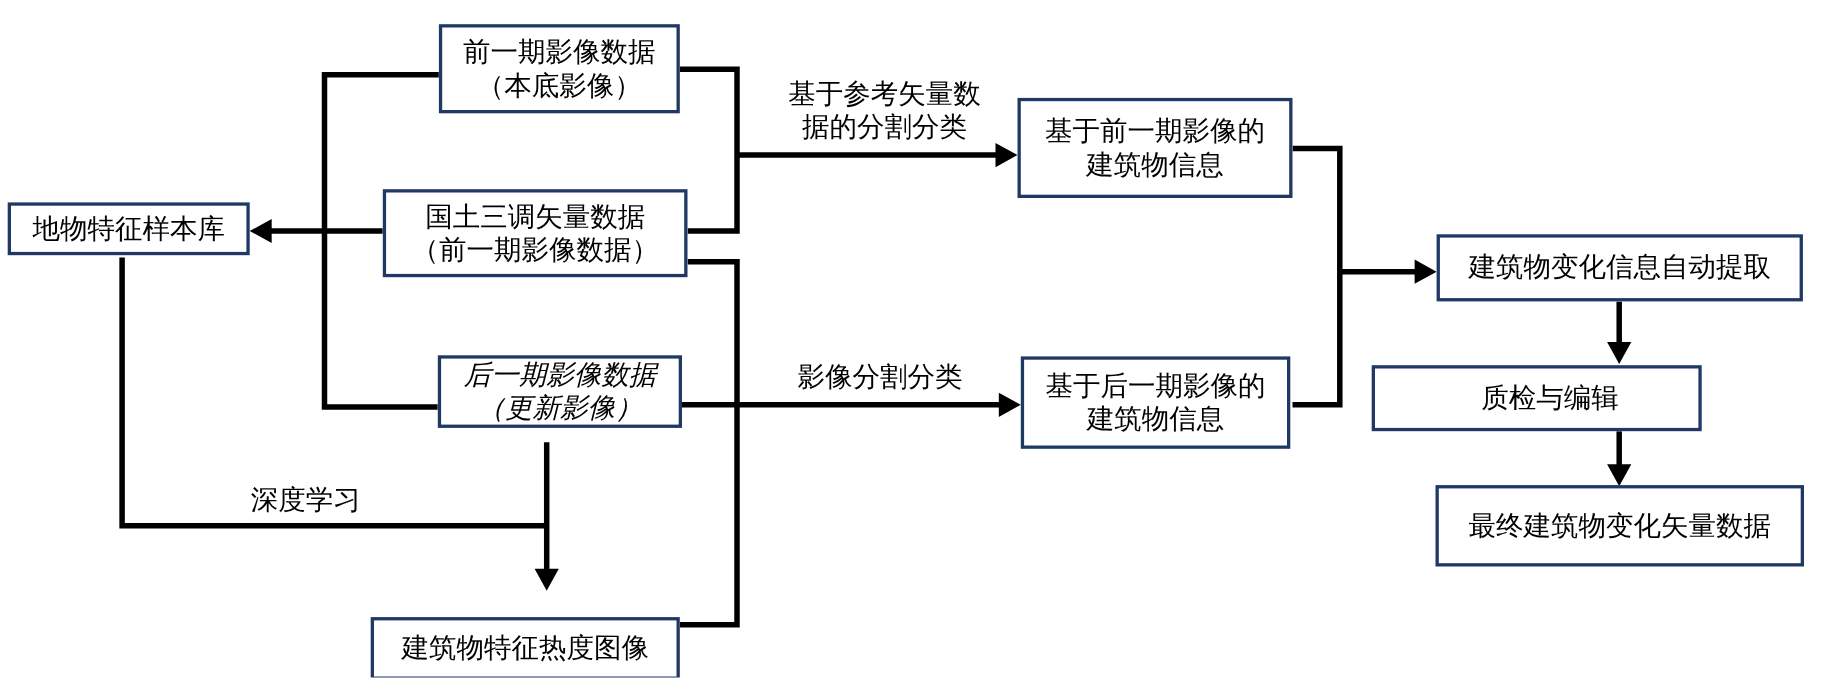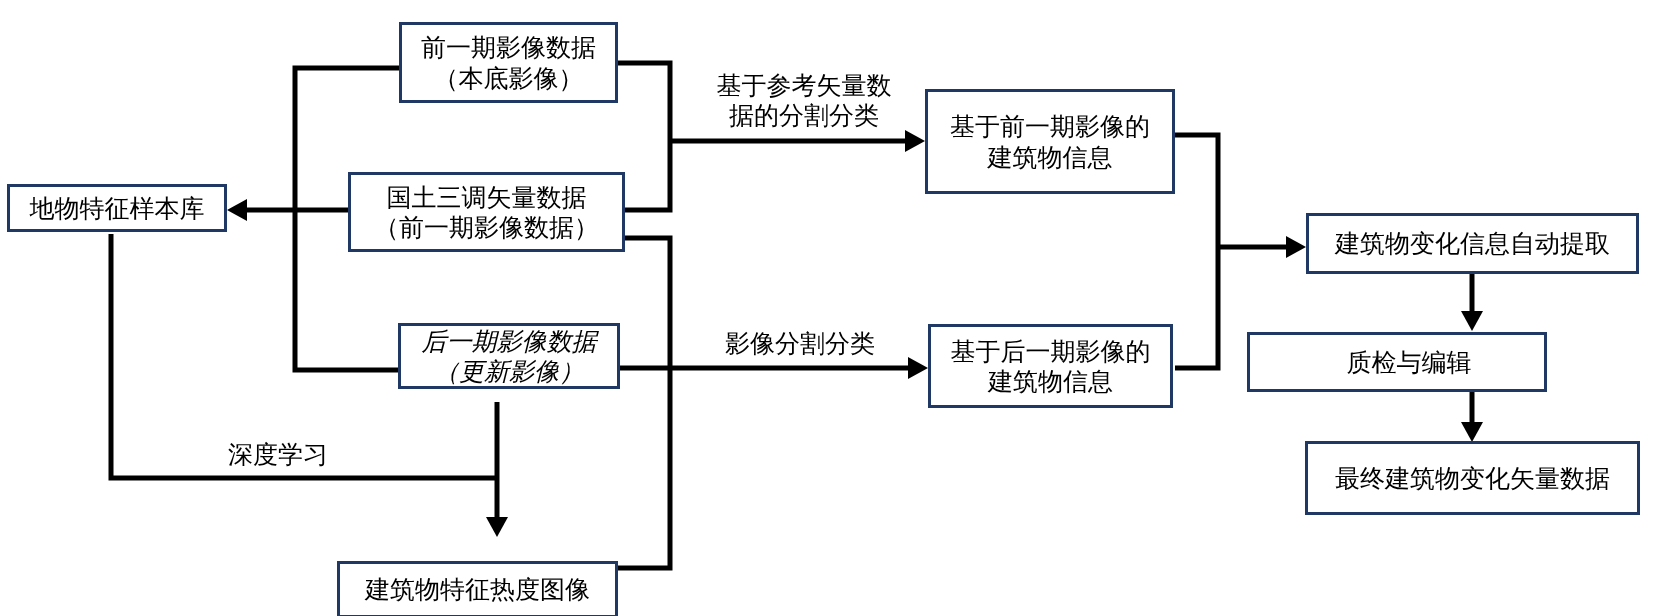--- a/index.html
+++ b/index.html
@@ -37,21 +37,21 @@
     color:var(--text-color);
     font-size:25px;line-height:30px;
     text-align:center;
     white-space:nowrap;
   }
   #node-prev-image   {left:399px; top:22px;  width:219px; height:81px;}
   #node-sample-lib   {left:7px;   top:184px; width:220px; height:48px;}
   #node-land-survey  {left:348px; top:172px; width:277px; height:80px;}
   #node-next-image   {left:398px; top:323px; width:222px; height:66px;font-style:italic;}
   #node-heatmap      {left:337px; top:561px; width:281px; height:57px;}
-  #node-prev-building{left:925px; top:89px;  width:250px; height:105px;}
+  #node-prev-building{left:925px; top:89px;  width:250px; height:91px;}
   #node-next-building{left:928px; top:324px; width:245px; height:84px;}
   #node-extract      {left:1306px;top:213px; width:333px; height:61px;}
   #node-qc           {left:1247px;top:332px; width:300px; height:60px;padding-left:24px;}
   #node-final        {left:1305px;top:441px; width:335px; height:74px;}
   #label-seg-ref {left:679px; top:73px;  width:250px;font-family:Liberation Mono, monospace;}
   #label-seg-img {left:675px; top:328px; width:250px;}
   #label-deep    {left:178px; top:442px; width:200px;font-family:Liberation Mono, monospace;}
 </style>
 </head>
 <body>

